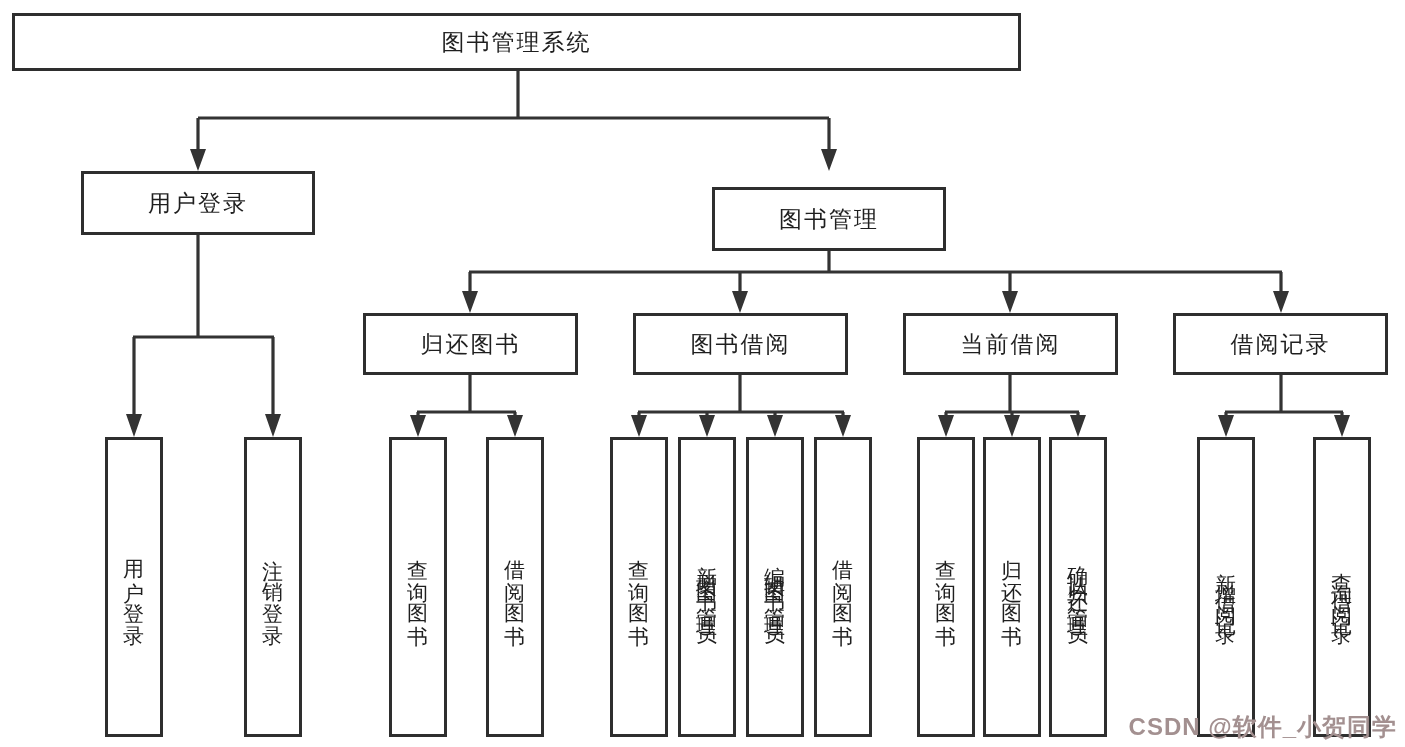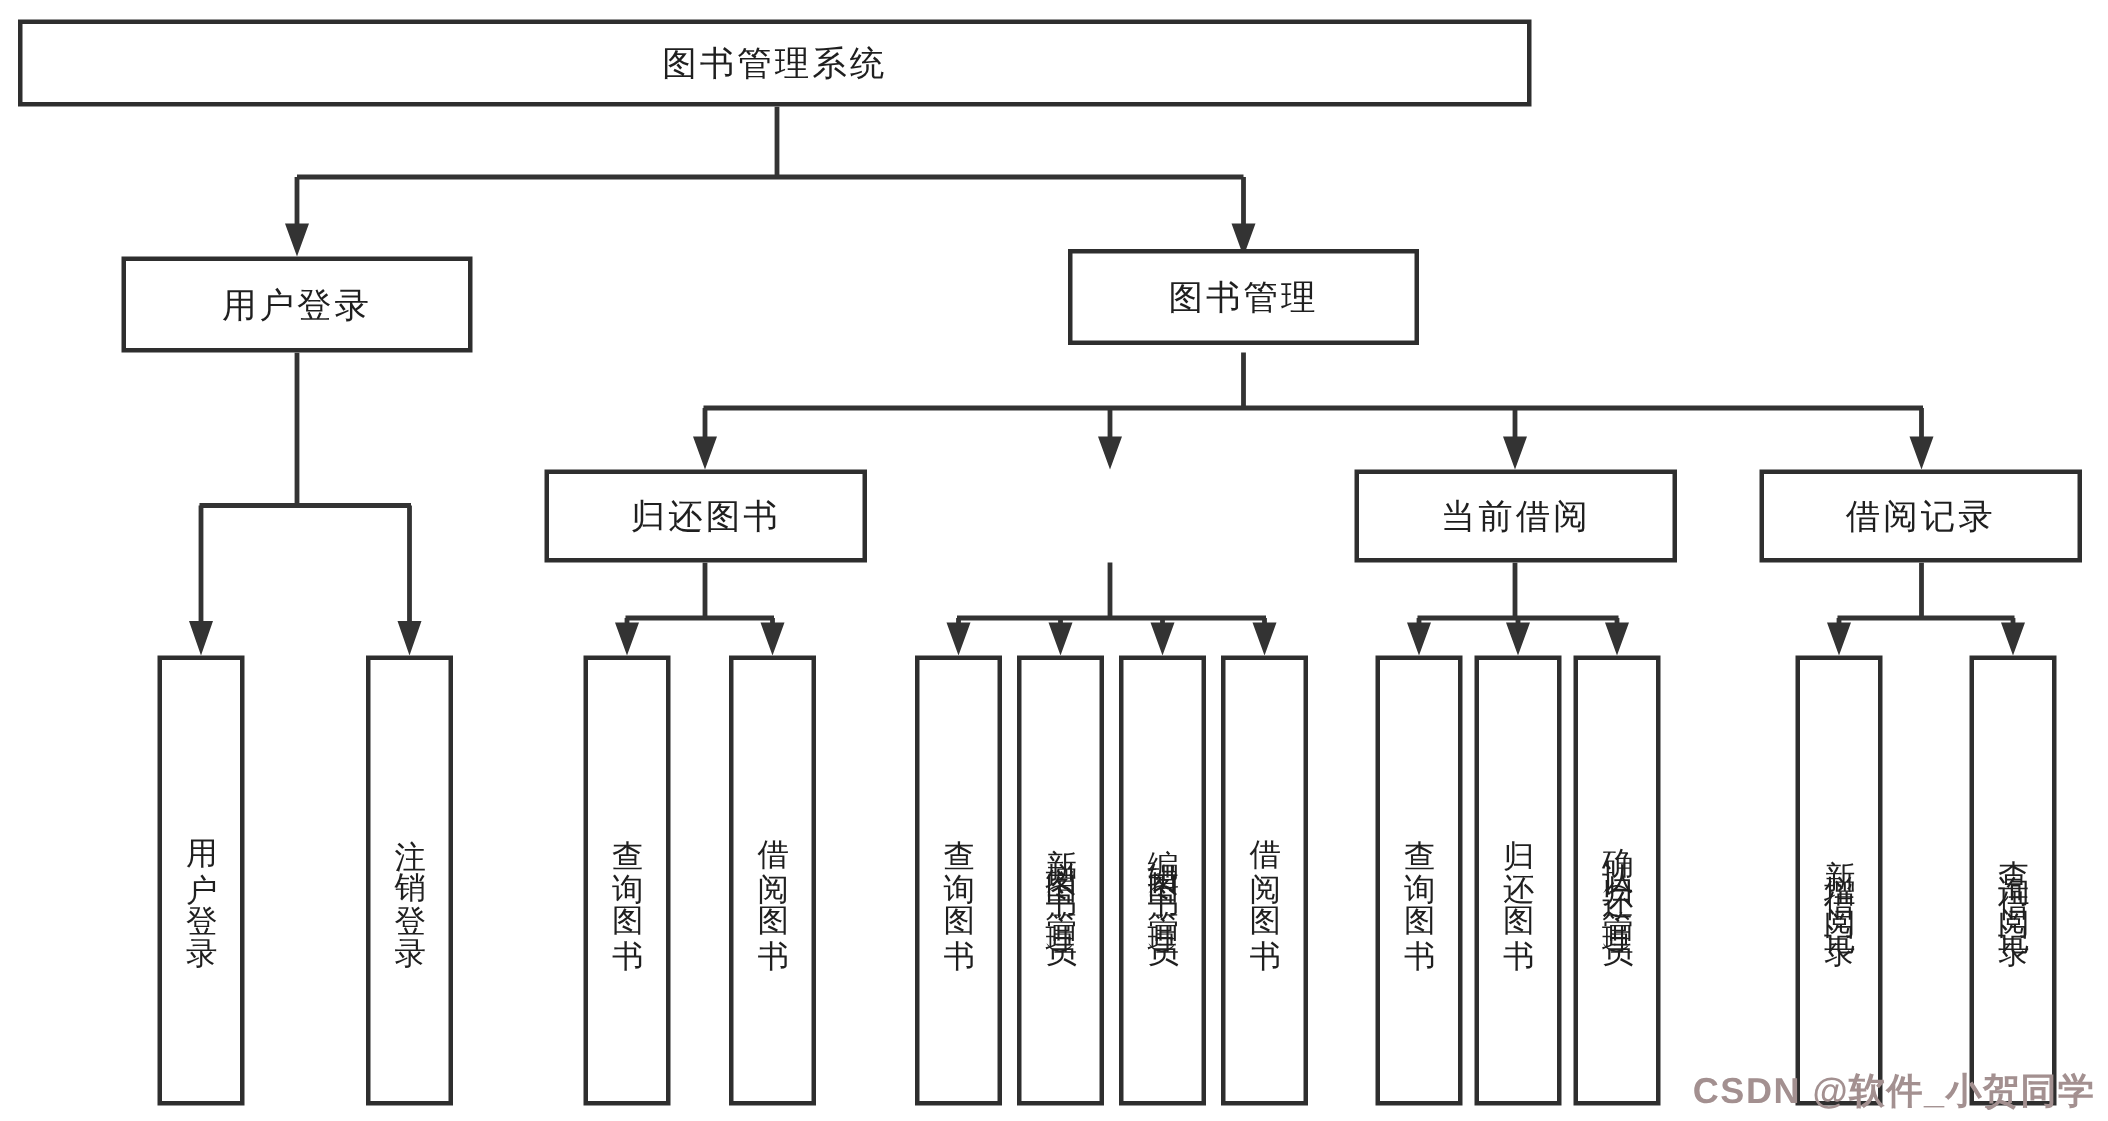--- a/index.html
+++ b/index.html
@@ -37,21 +37,21 @@
     display: flex;
     align-items: center;
     justify-content: center;
     color: var(--text);
     font-size: 23px;
     letter-spacing: 2px;
     z-index: 2;
   }
   .root-box  { left: 12px;  top: 13px;  width: 1009px; height: 58px; }
   .branch-a  { left: 81px;  top: 171px; width: 234px;  height: 64px; }
-  .branch-b  { left: 712px; top: 166px; width: 234px;  height: 64px; }
+  .branch-b  { left: 712px; top: 187px; width: 234px;  height: 64px; }
   .module    { top: 313px; width: 215px; height: 62px; }
   .m0 { left: 363px; }
   .m1 { left: 633px; }
   .m2 { left: 903px; }
   .m3 { left: 1173px; }
 
   .vbox {
     position: absolute;
     top: 437px;
     width: 58px;
@@ -141,20 +141,23 @@
   <div class="hbox branch-a">
     <span>用户登录</span>
   </div>
   <div class="hbox branch-b">
     <span>图书管理</span>
   </div>
 
   <div class="hbox module m0">
     <span>归还图书</span>
   </div>
+  <div class="hbox module m1">
+    <span>图书借阅</span>
+  </div>
   <div class="hbox module m2">
     <span>当前借阅</span>
   </div>
   <div class="hbox module m3">
     <span>借阅记录</span>
   </div>
 
   <div class="vbox l0">
     <span class="vtext" style="letter-spacing: 1.05em;">用户登录</span>
   </div>

